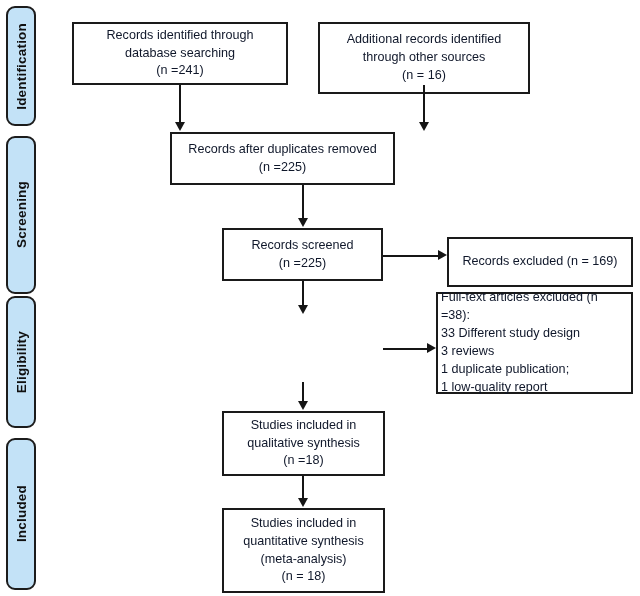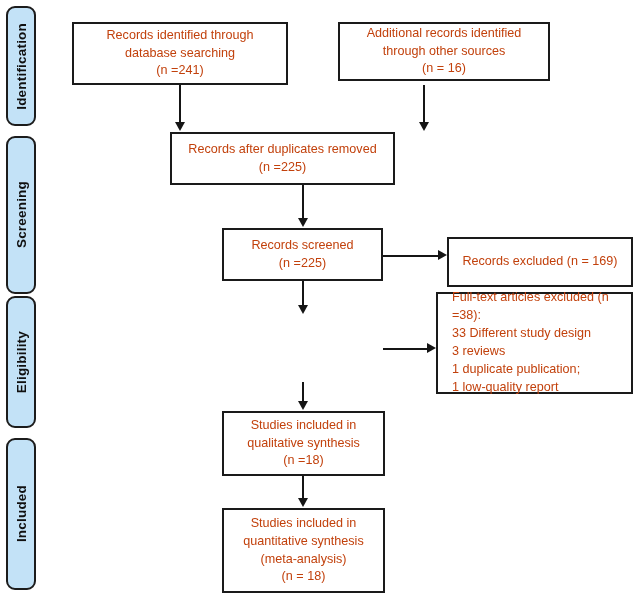--- a/index.html
+++ b/index.html
@@ -46,33 +46,33 @@
     position: absolute;
     box-sizing: border-box;
     background: #ffffff;
     border: 2.2px solid #1a1a1a;
     display: flex;
     align-items: center;
     justify-content: center;
     text-align: center;
     font-size: 12.6px;
     line-height: 1.42;
-    color: #c2410c;
+    color: #0f172a;
   }
   .node .node-text {
     display: block;
     white-space: pre-line;
     padding: 0 6px;
   }
   .node.left-align {
     justify-content: flex-start;
     text-align: left;
   }
   .node.left-align .node-text {
-    padding-left: 14px;
+    padding-left: 3px;
   }
 
   
   .connector {
     position: absolute;
     background: #151515;
   }
   .v-line { width: 2.2px; }
   .h-line { height: 2.2px; }
   .arrow-down {
@@ -112,21 +112,21 @@
   <div class="stage-tab" style="top:438px; height:152px;">
     <span class="stage-label">Included</span>
   </div>
 
   <div class="node" style="left:72px; top:22px; width:216px; height:63px;">
     <span class="node-text">Records identified through
 database searching
 (n =241)</span>
   </div>
 
-  <div class="node" style="left:318px; top:22px; width:212px; height:59px;margin-left:20px;">
+  <div class="node" style="left:318px; top:22px; width:212px; height:72px;">
     <span class="node-text">Additional records identified
 through other sources
 (n = 16)</span>
   </div>
 
   <div class="node" style="left:170px; top:132px; width:225px; height:53px;">
     <span class="node-text">Records after duplicates removed
 (n =225)</span>
   </div>
 

